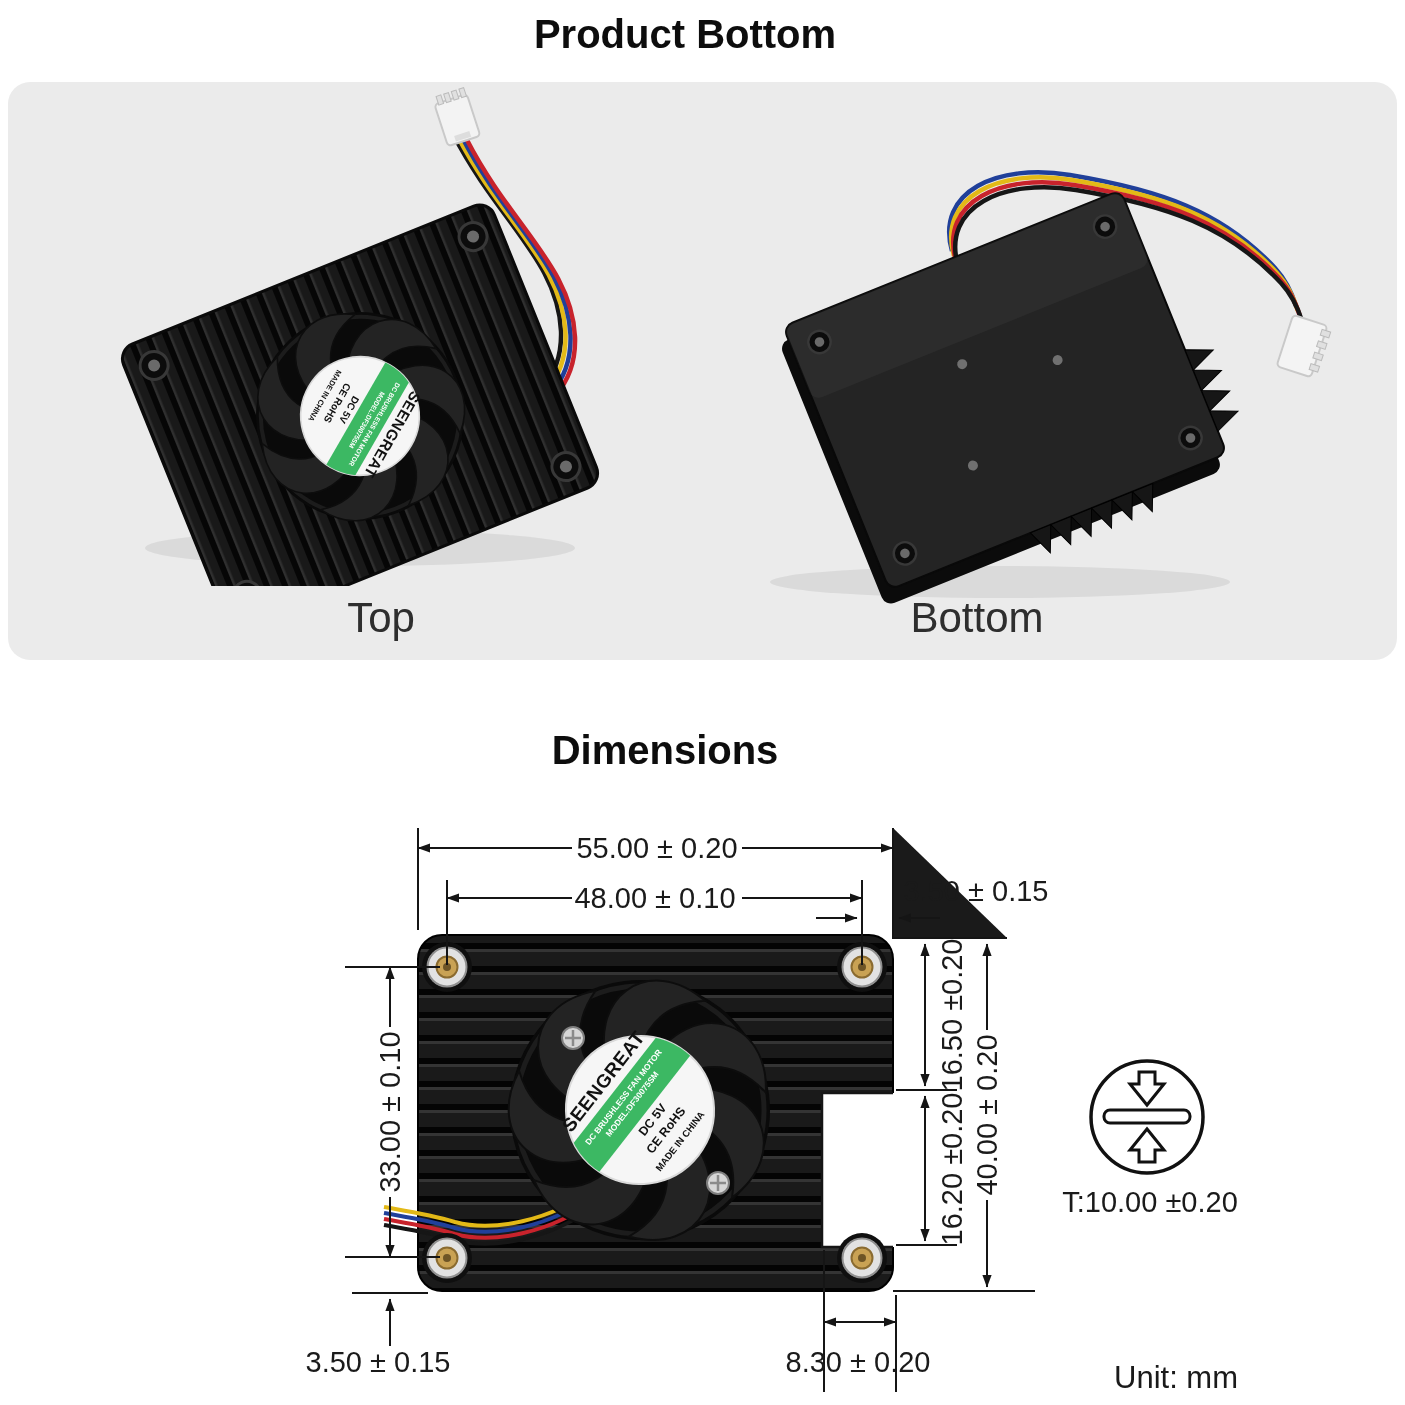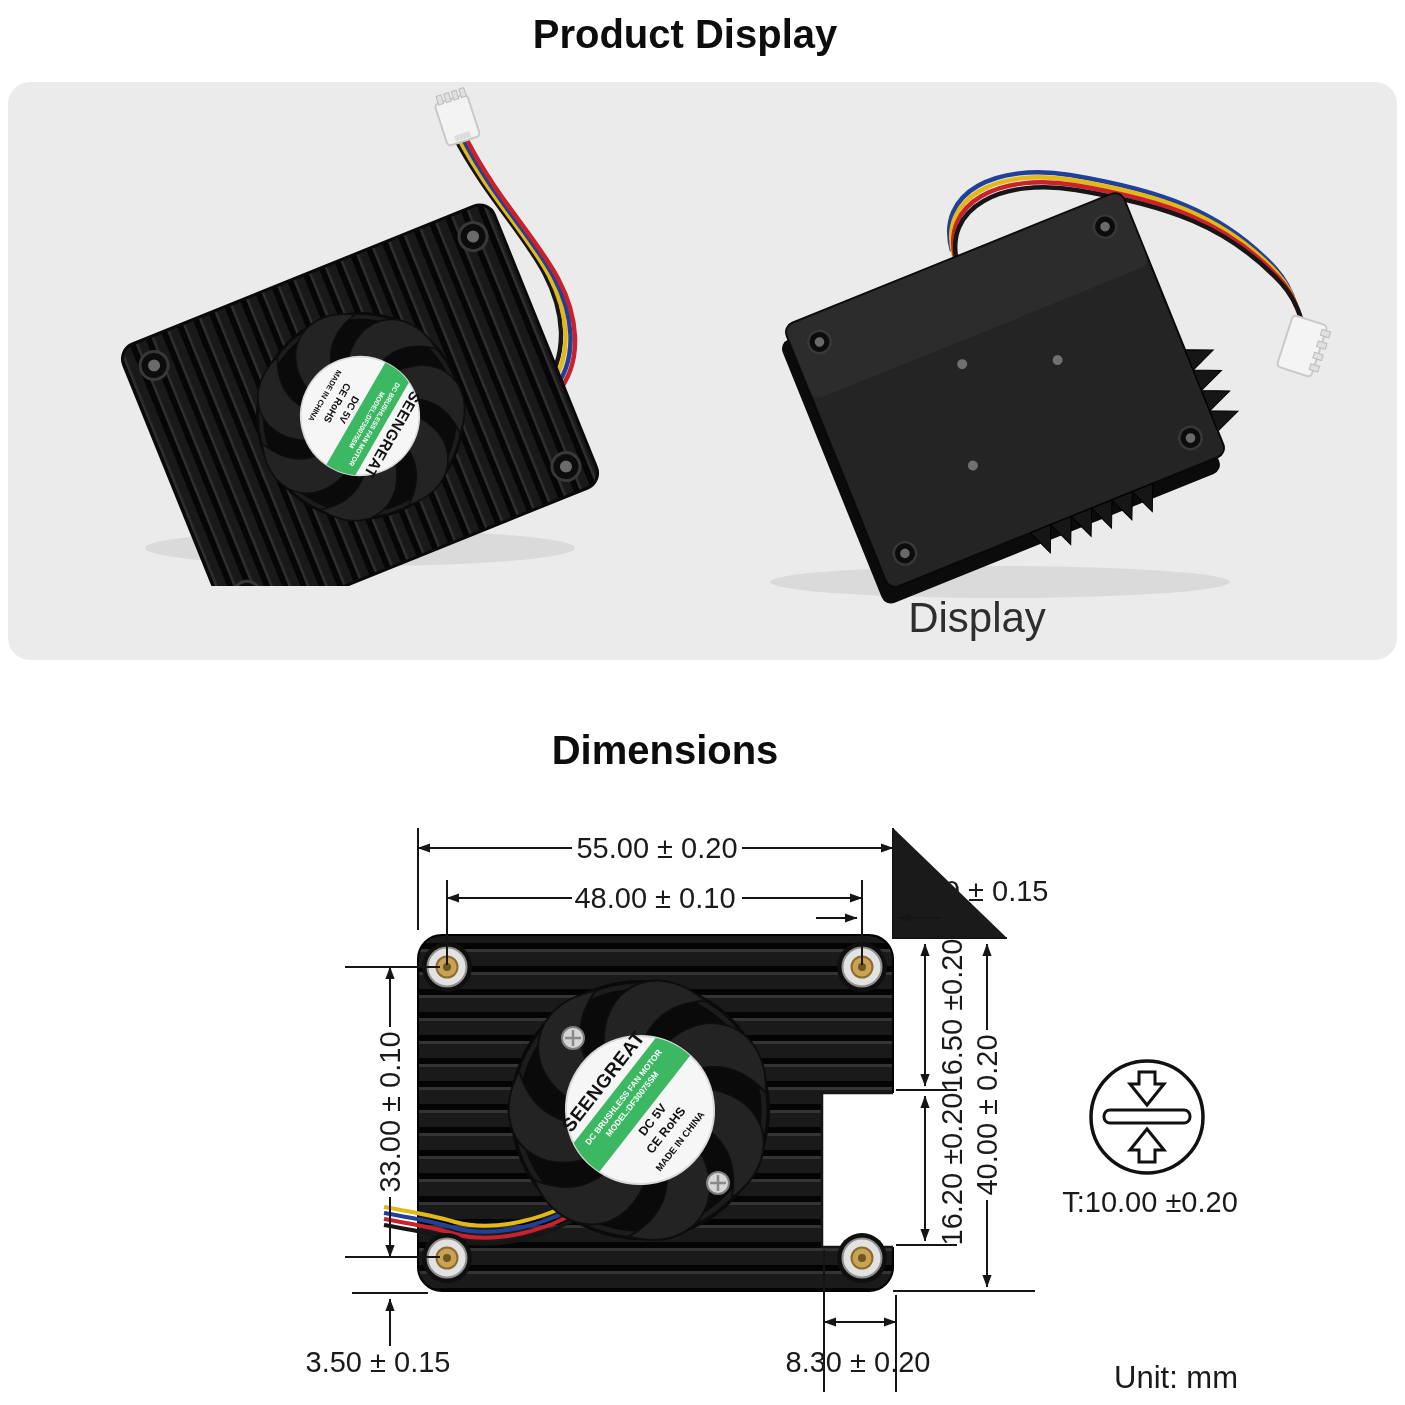--- a/index.html
+++ b/index.html
@@ -60,21 +60,21 @@
           <text y="-18" font-size="8.4" font-weight="bold" text-anchor="middle" fill="#ffffff">DC BRUSHLESS FAN MOTOR</text>
           <text y="-7" font-size="8.4" font-weight="bold" text-anchor="middle" fill="#ffffff">MODEL:DF30075SM</text>
           <text y="20" font-size="12.5" font-weight="bold" text-anchor="middle" fill="#111">DC 5V</text>
           <text y="37" font-size="12.5" font-weight="bold" text-anchor="middle" fill="#111">CE RoHS</text>
           <text y="54" font-size="9.5" font-weight="bold" text-anchor="middle" fill="#111">MADE IN CHINA</text>
         </g>
       </g>
     </defs>
   </svg>
 
-  <div class="sec-title title-1">Product Display</div>
+  <div class="sec-title title-1">Product Bottom</div>
 
   <div class="panel"></div>
 
   <svg class="abs" style="left:60px;top:86px" width="580" height="500" viewBox="0 0 580 500">
     <defs>
       <pattern id="finsV" width="17" height="12" patternUnits="userSpaceOnUse">
         <rect width="17" height="12" fill="#191919"></rect>
         <rect width="6" height="12" fill="#060606"></rect>
         <rect x="6" width="2.5" height="12" fill="#2f2f2f"></rect>
       </pattern>
@@ -128,21 +128,22 @@
       <use href="#hole" transform="translate(-154,-114) scale(0.8)"></use>
       <use href="#hole" transform="translate(154,-114) scale(0.8)"></use>
       <use href="#hole" transform="translate(-154,114) scale(0.8)"></use>
       <use href="#hole" transform="translate(154,114) scale(0.8)"></use>
       <circle cx="-30" cy="-40" r="5" fill="#707070"></circle>
       <circle cx="60" cy="-8" r="5" fill="#707070"></circle>
       <circle cx="-58" cy="58" r="5" fill="#707070"></circle>
     </g>
   </svg>
 
-  <div class="view-label label-bottom">Display</div>
+  <div class="view-label label-top">Top</div>
+  <div class="view-label label-bottom">Bottom</div>
 
   <div class="sec-title title-2">Dimensions</div>
 
   <svg class="abs" style="left:270px;top:815px" width="1000" height="590" viewBox="270 815 1000 590" font-size="29" fill="#1a1a1a">
     <defs>
       <pattern id="finsH" width="12" height="23" patternUnits="userSpaceOnUse">
         <rect width="12" height="23" fill="#1a1a1a"></rect>
         <rect width="12" height="6" fill="#040404"></rect>
         <rect y="6" width="12" height="3" fill="#343434"></rect>
       </pattern>

